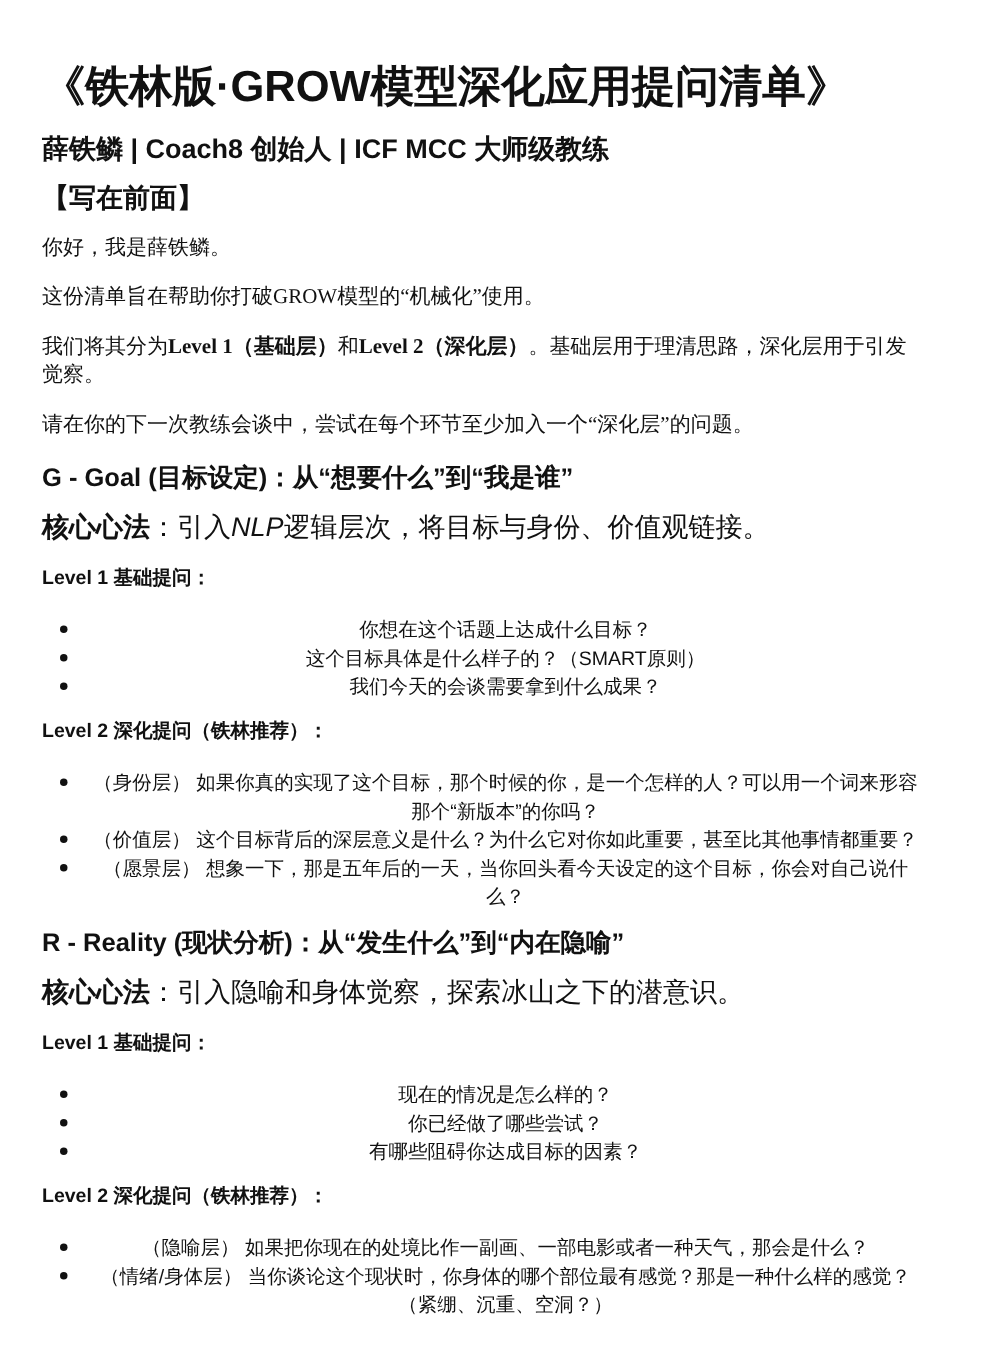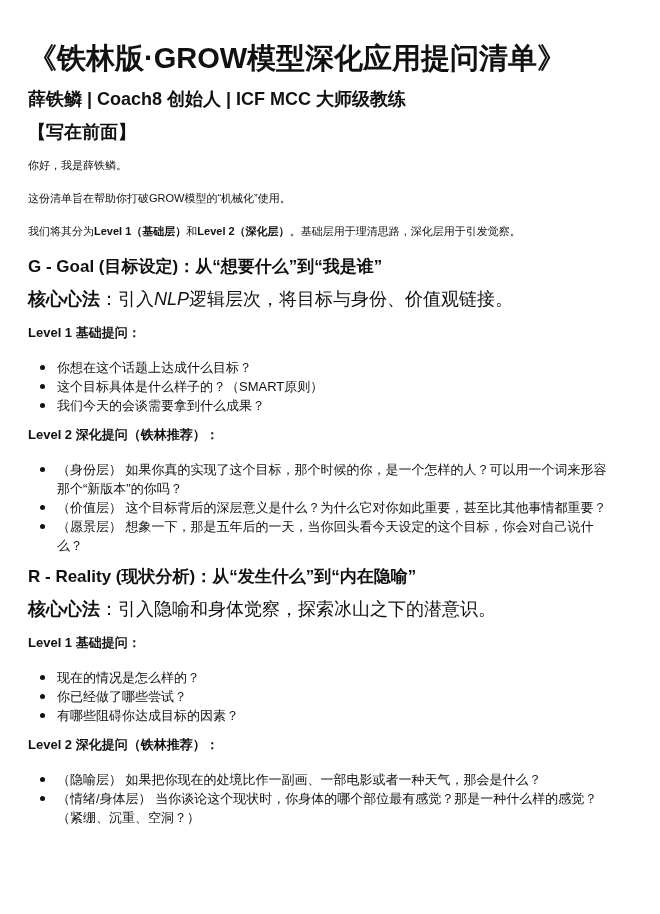--- a/index.html
+++ b/index.html
@@ -14,41 +14,42 @@
 
   h1.doc-title {
     font-size: 29px; line-height: 37px; font-weight: 700;
     margin: 0 0 13px 0; letter-spacing: 0;
   }
   p.byline, p.preface {
     font-size: 18px; line-height: 19px; font-weight: 700;
     margin: 0 0 14px 0;
   }
   p.body-p {
-    font-size: 11px; line-height: 19px; font-weight: 400;
+    font-size: 14px; line-height: 19px; font-weight: 400;
     margin: 0 0 14px 0;
+    font-family: Liberation Serif, serif;
   }
   p.body-p strong { font-weight: 700; }
 
   h2.section-h {
     font-size: 17px; line-height: 24px; font-weight: 700;
     margin: 6px 0 11px 0;
   }
   p.mindset {
     font-size: 18px; line-height: 19px; margin: 0 0 14px 0;
   }
   p.mindset .mlabel { font-weight: 700; }
   p.mindset em { font-style: italic; }
 
   p.level-label {
     font-size: 13px; line-height: 19px; font-weight: 700;
     margin: 0 0 9px 0;
   }
 
-  ul.qlist { list-style: none; margin: 16px 0 10px 0; padding: 0; }
+  ul.qlist { list-style: none; margin: 16px 0 10px 0; padding: 0; text-align: center; }
   ul.qlist li {
     position: relative;
     padding-left: 29px;
     font-size: 13px; line-height: 19px;
   }
   ul.qlist .dot {
     position: absolute; left: 12px; top: 7px;
     width: 5px; height: 5px; border-radius: 50%;
     background: #111111;
   }
@@ -63,20 +64,21 @@
   <p class="byline">薛铁鳞 | Coach8 创始人 | ICF MCC 大师级教练</p>
 
   <p class="preface">【写在前面】</p>
 
   <p class="body-p">你好，我是薛铁鳞。</p>
 
   <p class="body-p">这份清单旨在帮助你打破GROW模型的“机械化”使用。</p>
 
   <p class="body-p"><span>我们将其分为</span><strong>Level 1（基础层）</strong><span>和</span><strong>Level 2（深化层）</strong><span>。基础层用于理清思路，深化层用于引发觉察。</span></p>
 
+  <p class="body-p">请在你的下一次教练会谈中，尝试在每个环节至少加入一个“深化层”的问题。</p>
 
   <h2 class="section-h">G - Goal (目标设定)：从“想要什么”到“我是谁”</h2>
 
   <p class="mindset"><strong class="mlabel">核心心法</strong><span>：引入</span><em>NLP</em><span>逻辑层次，将目标与身份、价值观链接。</span></p>
 
   <p class="level-label">Level 1 基础提问：</p>
 
   <ul class="qlist">
     <li><span class="dot"></span><span>你想在这个话题上达成什么目标？</span></li>
     <li><span class="dot"></span><span>这个目标具体是什么样子的？（SMART原则）</span></li>

